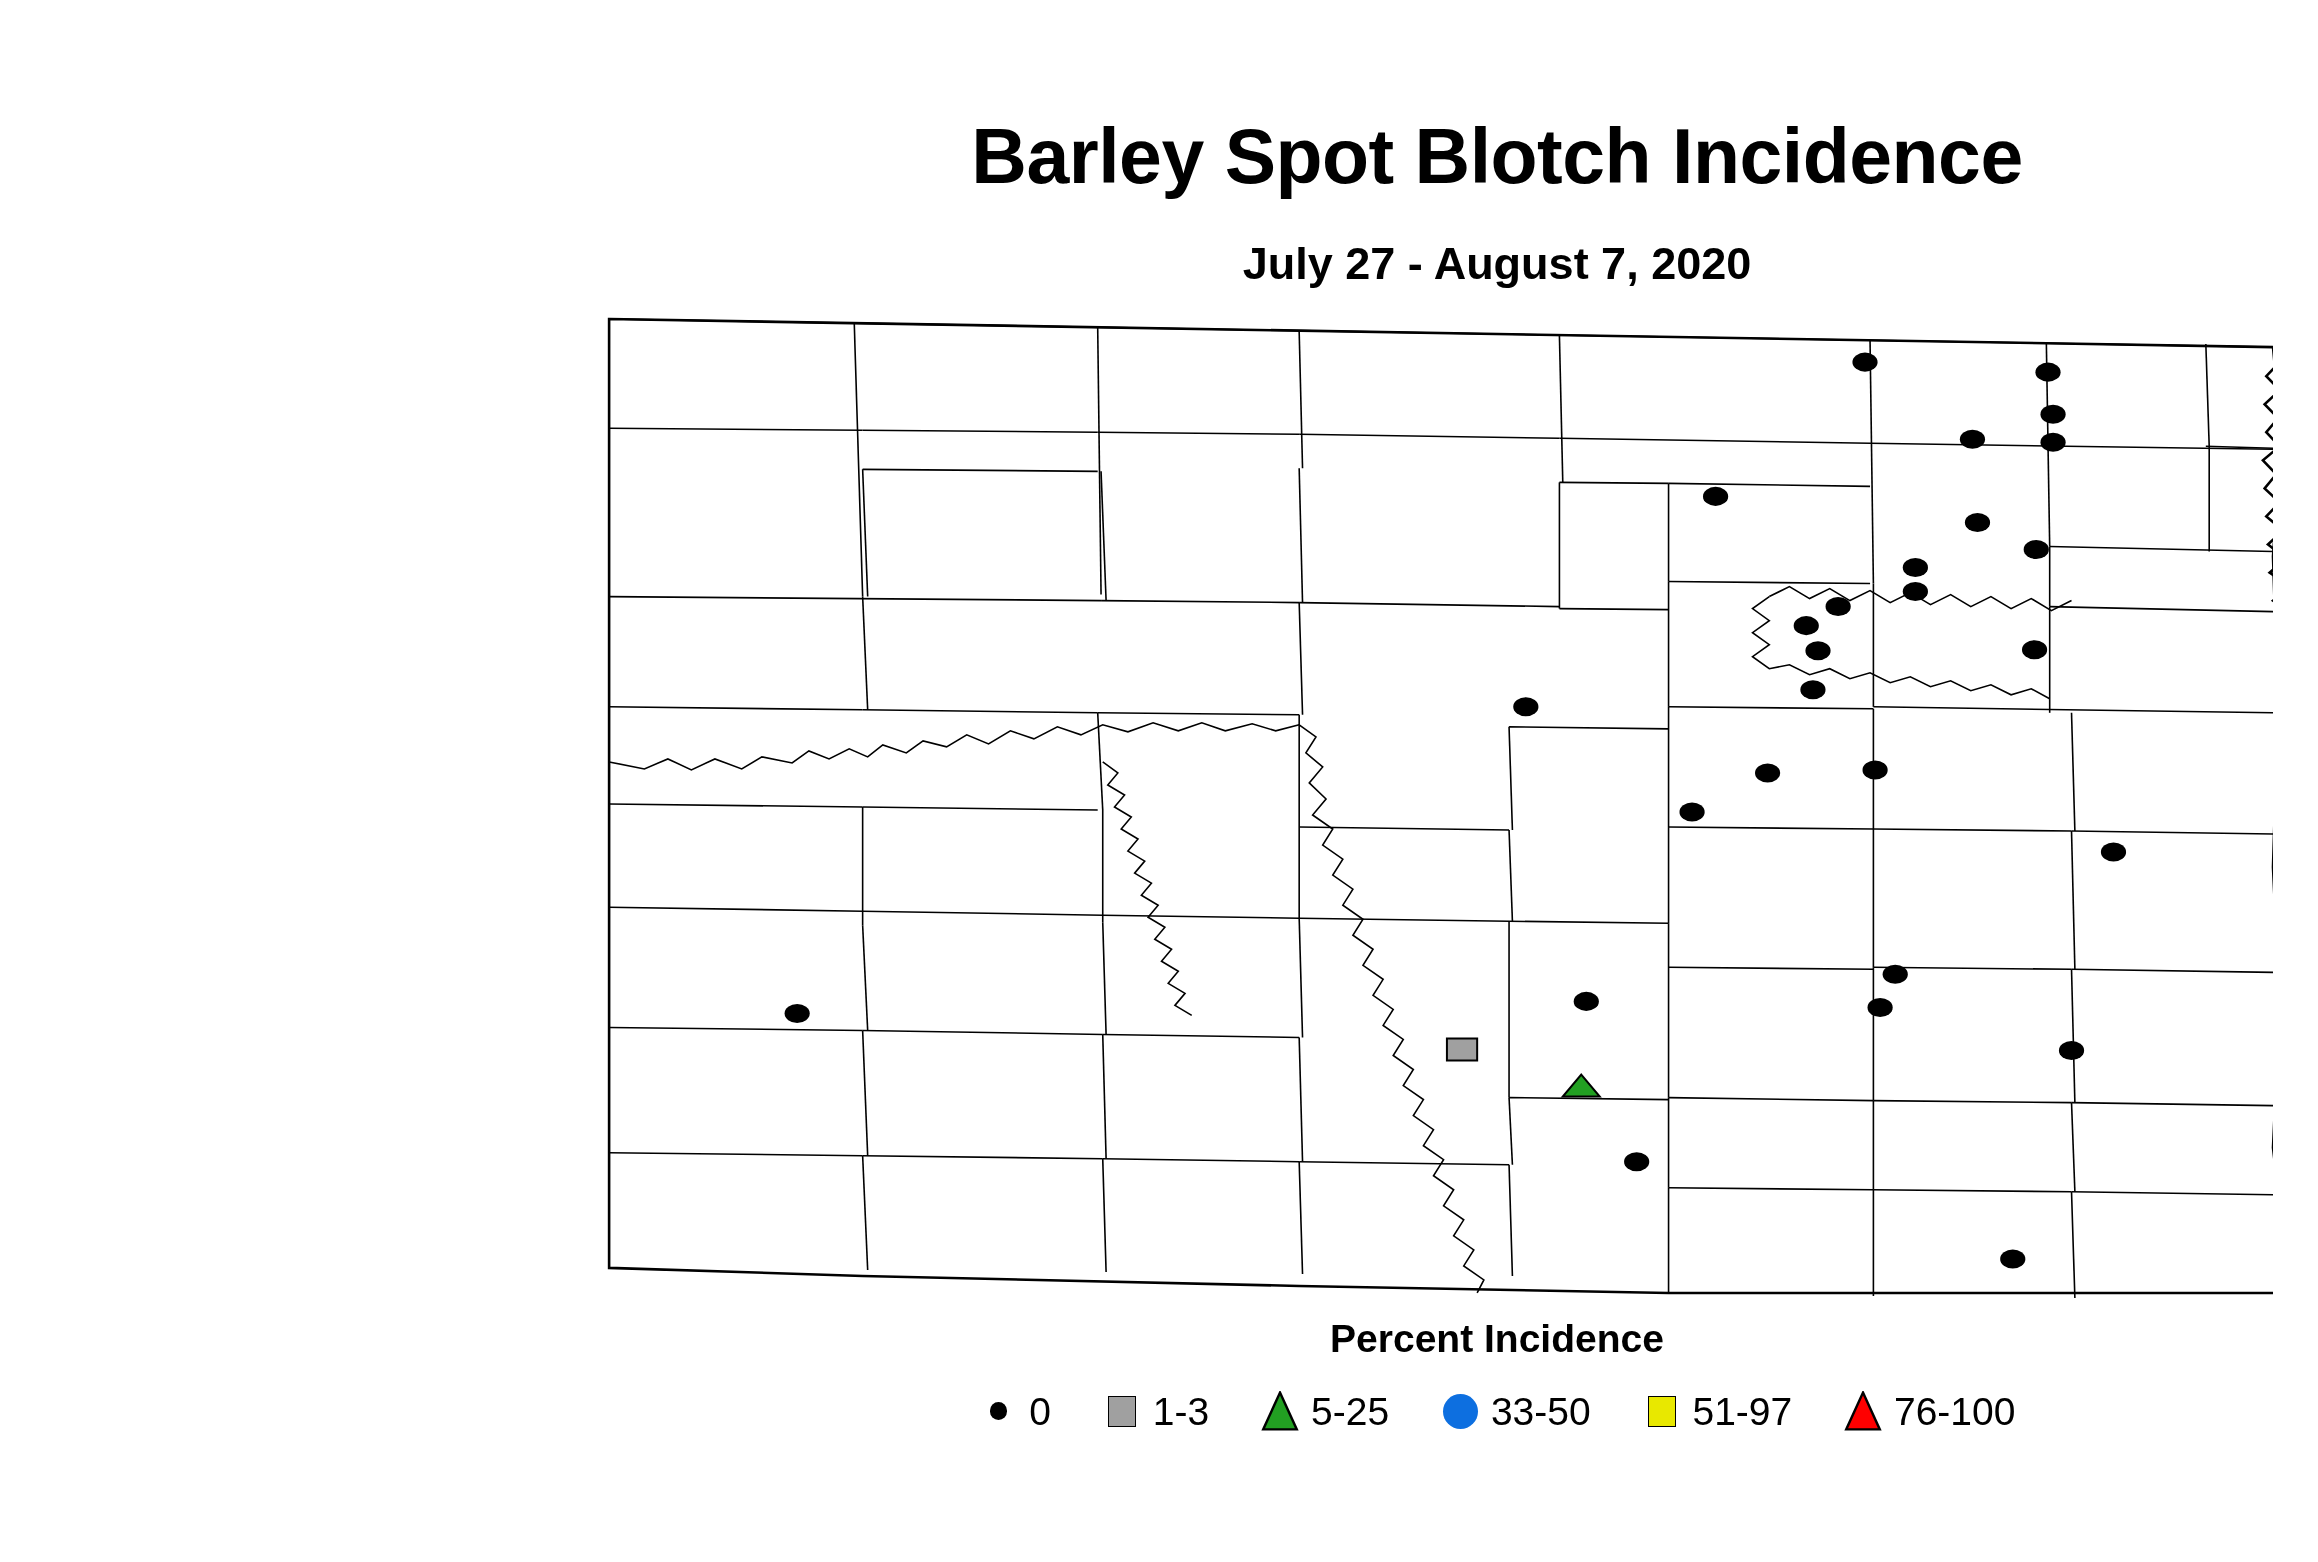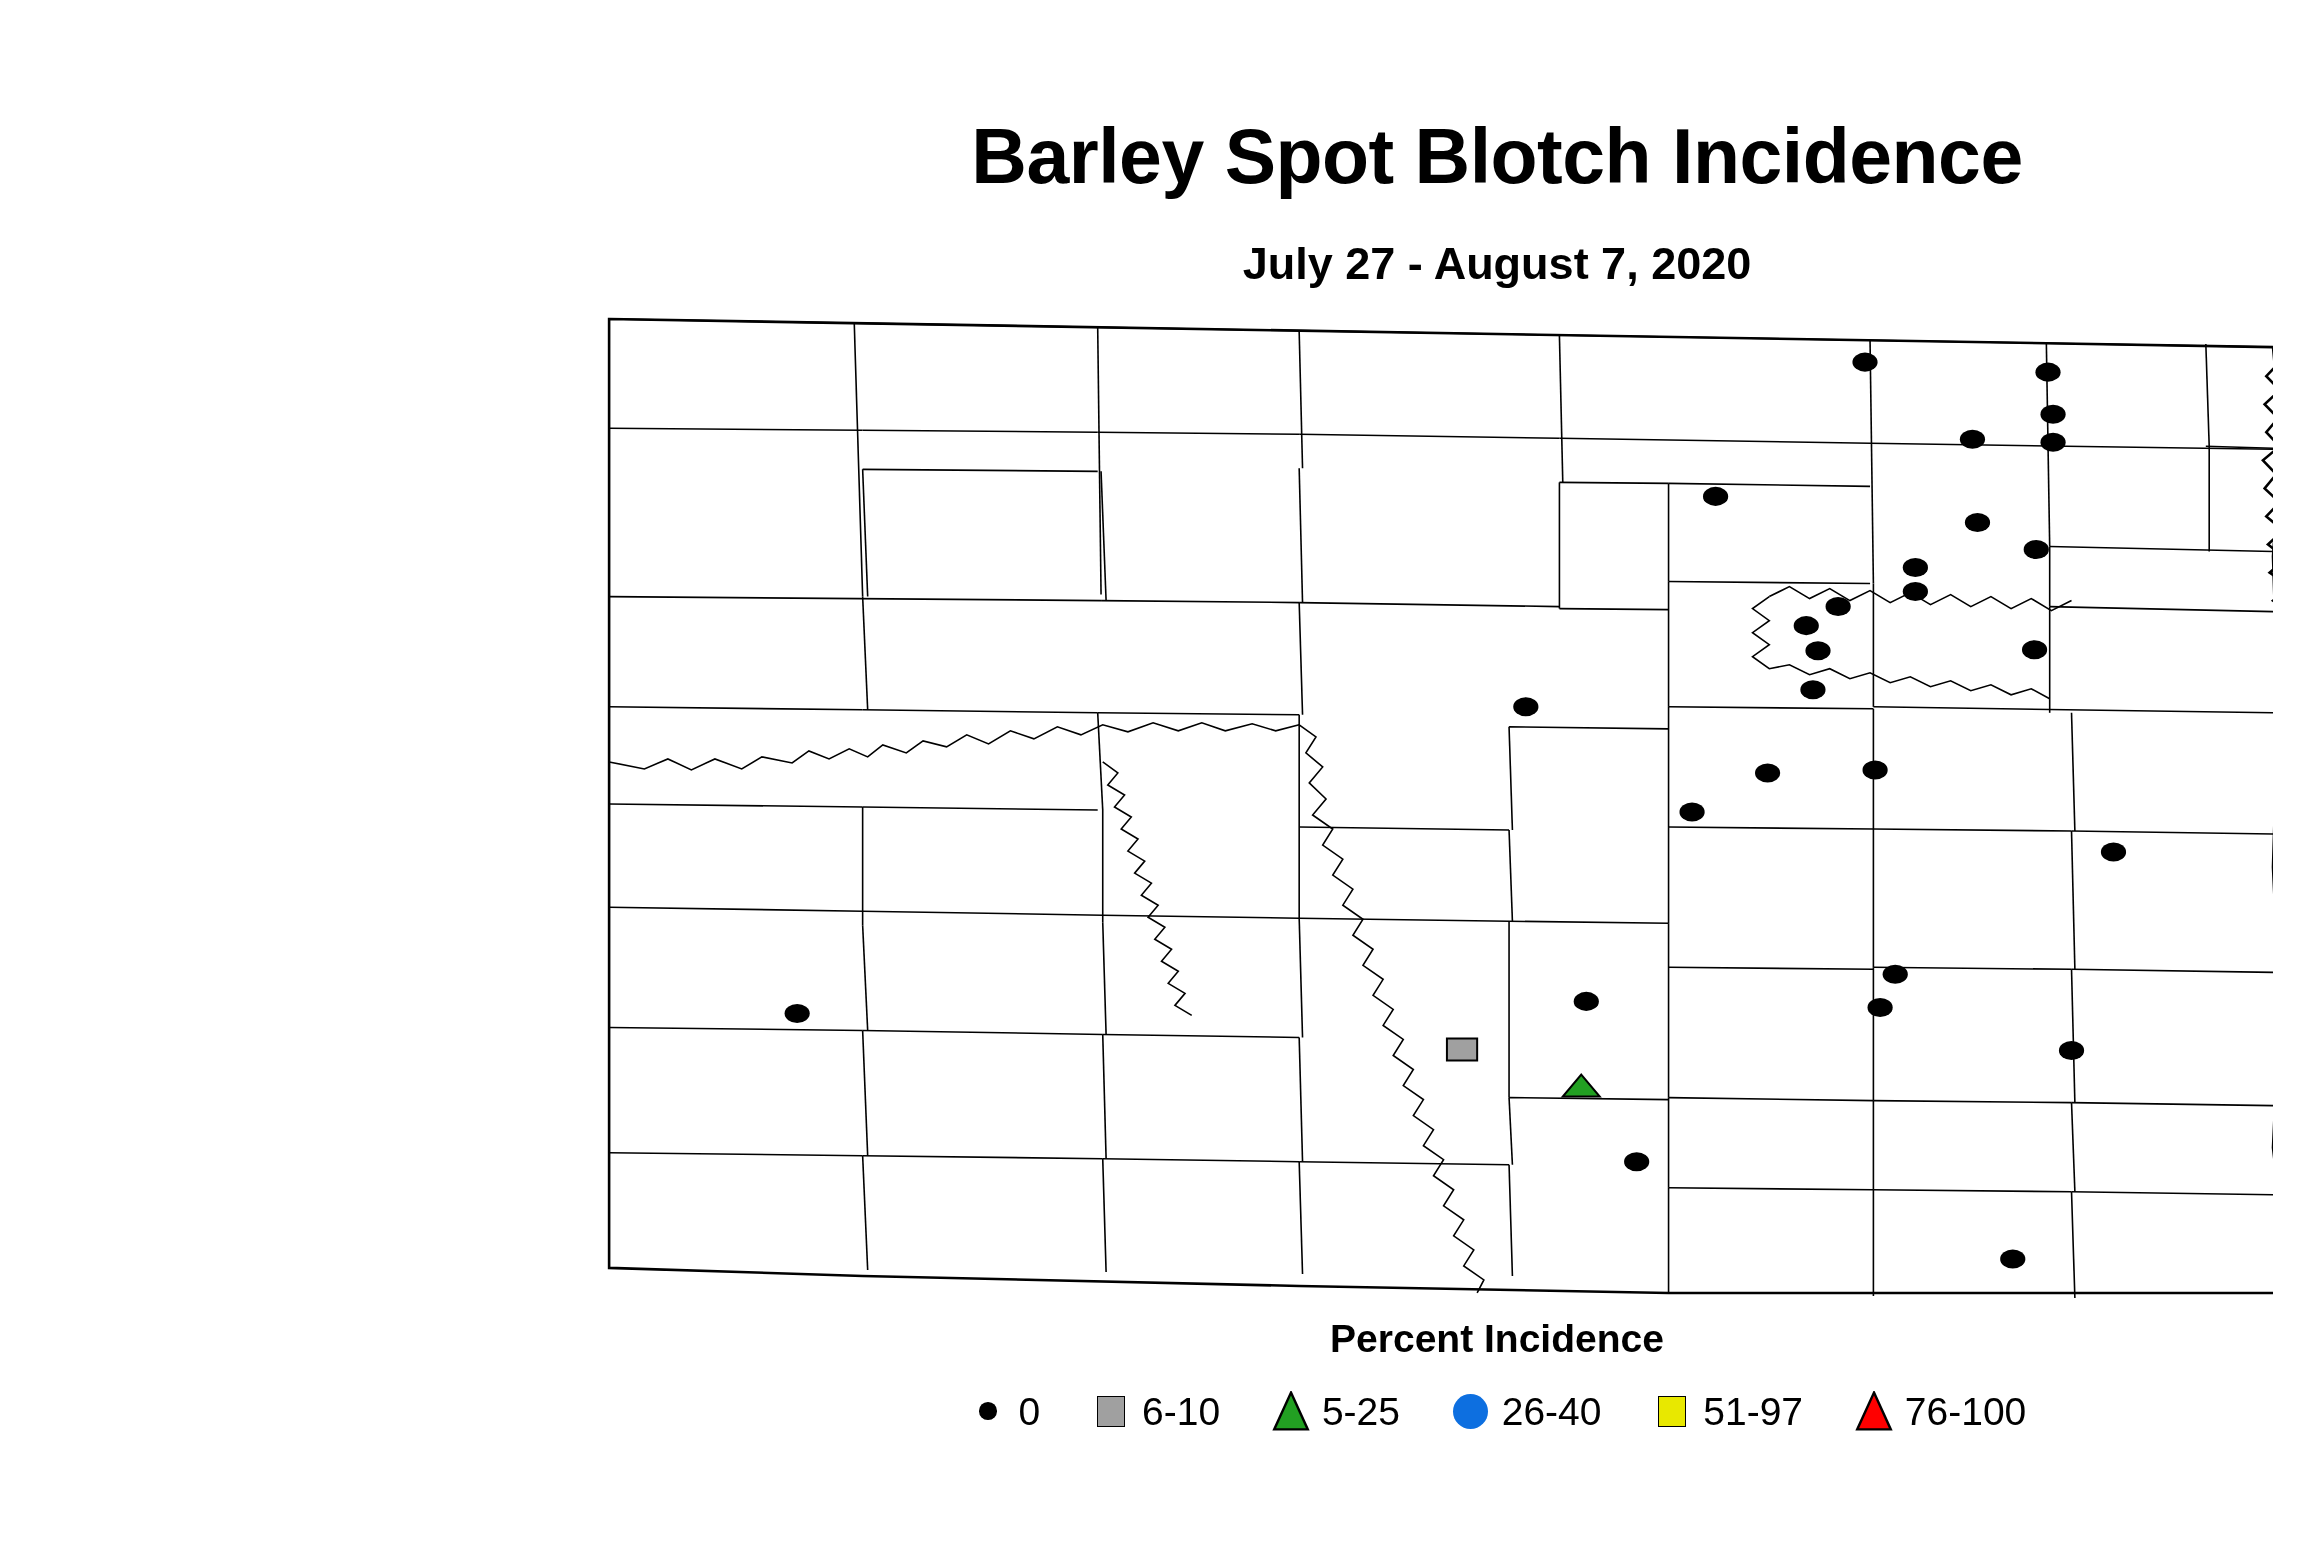--- a/index.html
+++ b/index.html
@@ -283,37 +283,37 @@
         <div class="legend-entry">
           <div class="legend-sym">
             <div class="sym-dot" style="background: rgb(0, 0, 0);"></div>
           </div>
           <span class="legend-label">0</span>
         </div>
         <div class="legend-entry">
           <div class="legend-sym">
             <div class="sym-sq" style="background: rgb(160, 160, 160);"></div>
           </div>
-          <span class="legend-label">6-10</span>
+          <span class="legend-label">1-3</span>
         </div>
         <div class="legend-entry">
           <div class="legend-sym">
             <div class="sym-tri-wrap">
               <svg viewBox="0 0 100 100" preserveAspectRatio="none">
                 <polygon points="50,4 92,96 8,96" fill="#22a022" stroke="#000" stroke-width="6"></polygon>
               </svg>
             </div>
           </div>
           <span class="legend-label">5-25</span>
         </div>
         <div class="legend-entry">
           <div class="legend-sym">
             <div class="sym-circle" style="background: rgb(13, 111, 224);"></div>
           </div>
-          <span class="legend-label">26-40</span>
+          <span class="legend-label">33-50</span>
         </div>
         <div class="legend-entry">
           <div class="legend-sym">
             <div class="sym-sq" style="background: rgb(232, 232, 0);"></div>
           </div>
           <span class="legend-label">51-97</span>
         </div>
         <div class="legend-entry">
           <div class="legend-sym">
             <div class="sym-tri-wrap">

